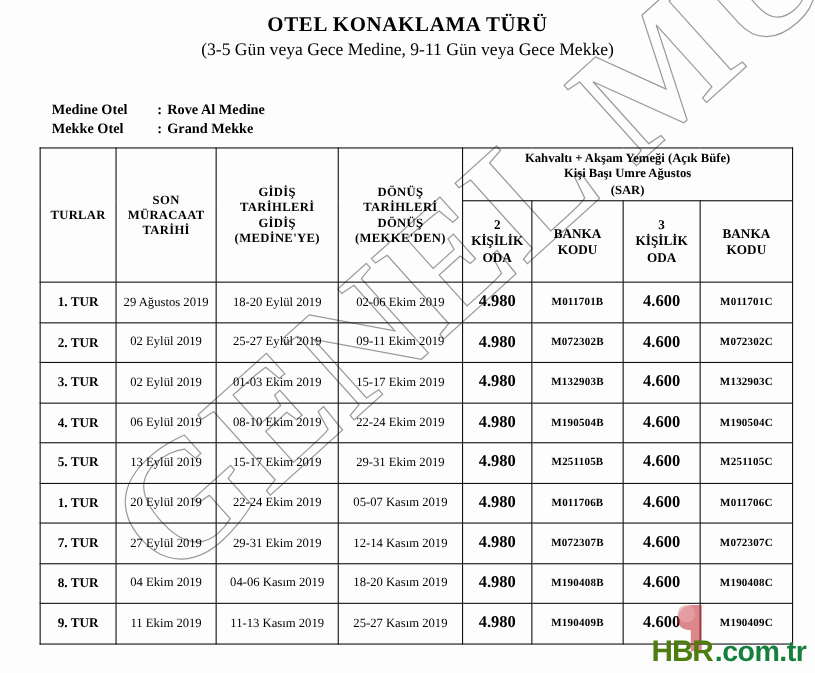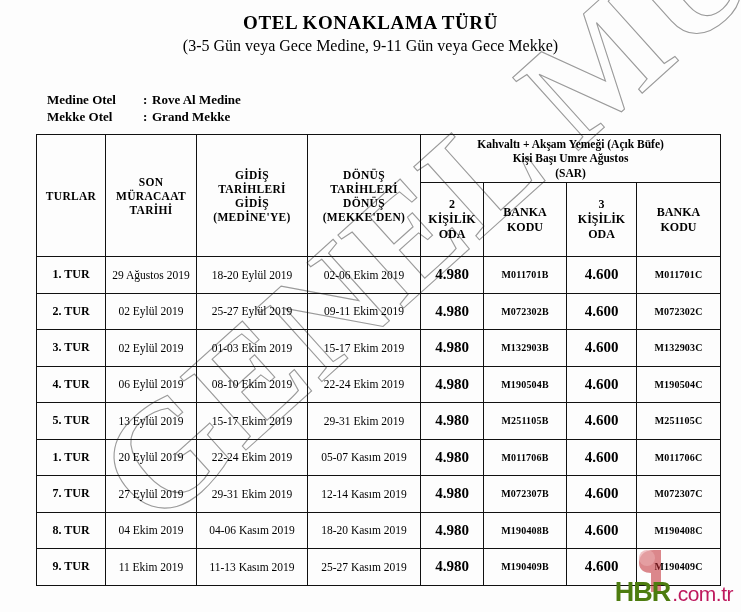--- a/index.html
+++ b/index.html
@@ -169,23 +169,23 @@
     height: 46px;
     z-index: -1;
   }
   #logo .hbr {
     font-size: 27px;
     font-weight: bold;
     color: #4d7c0f;
     letter-spacing: -1px;
   }
   #logo .dom {
-    font-size: 21px;
-    font-weight: normal;
-    color: #be185d;
+    font-size: 26px;
+    font-weight: bold;
+    color: #15803d;
     letter-spacing: -0.5px;
     margin-left: 2px;
   }
 </style>
 </head>
 <body>
 
 <div id="page">
 
   <svg id="watermark" viewBox="0 0 741 612" xmlns="http://www.w3.org/2000/svg" aria-hidden="true">

